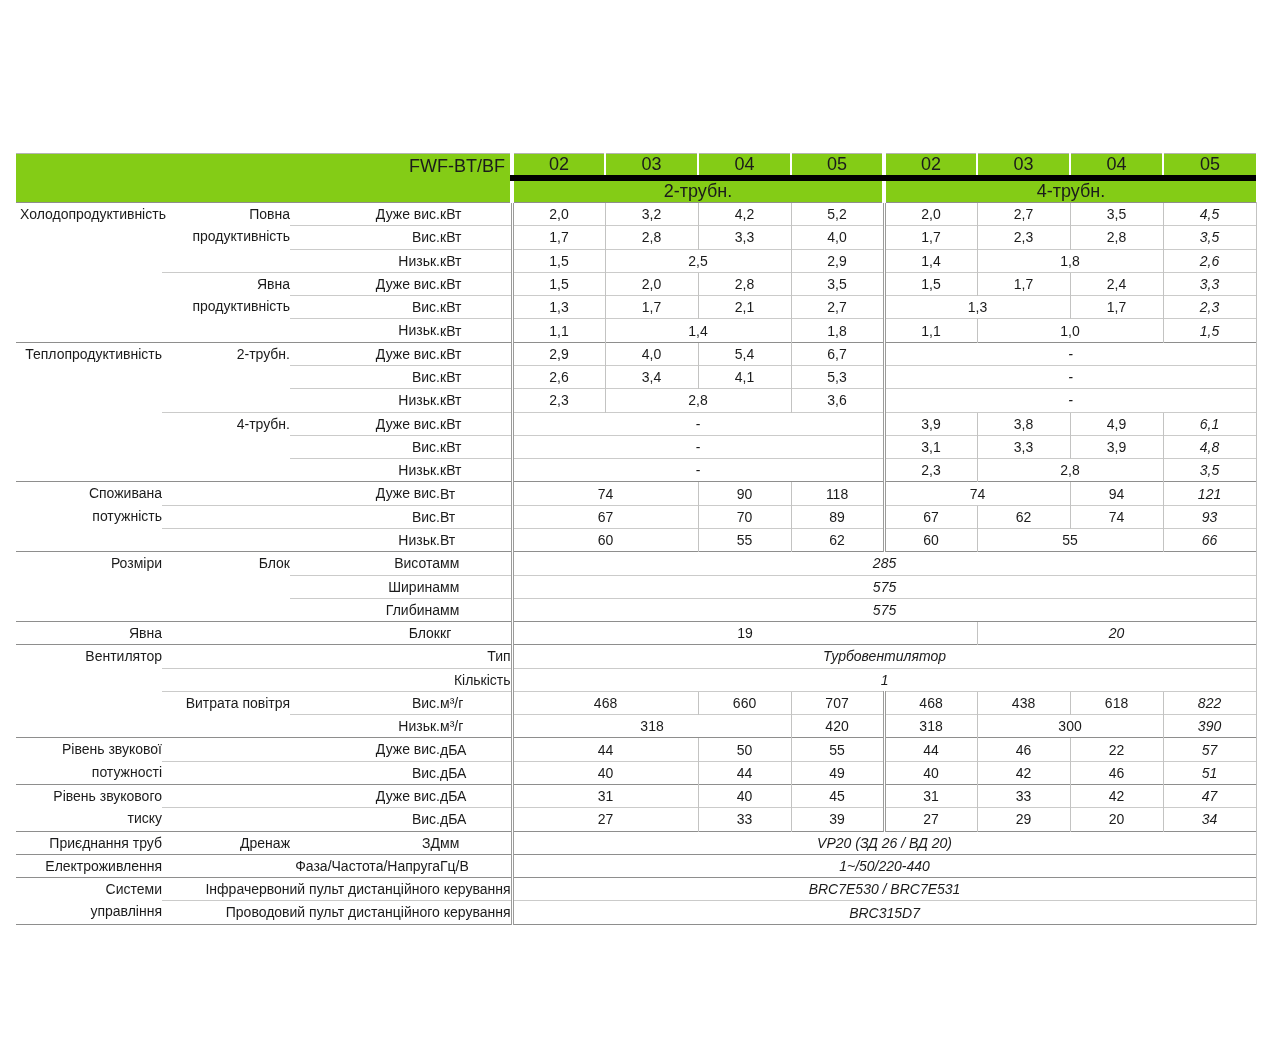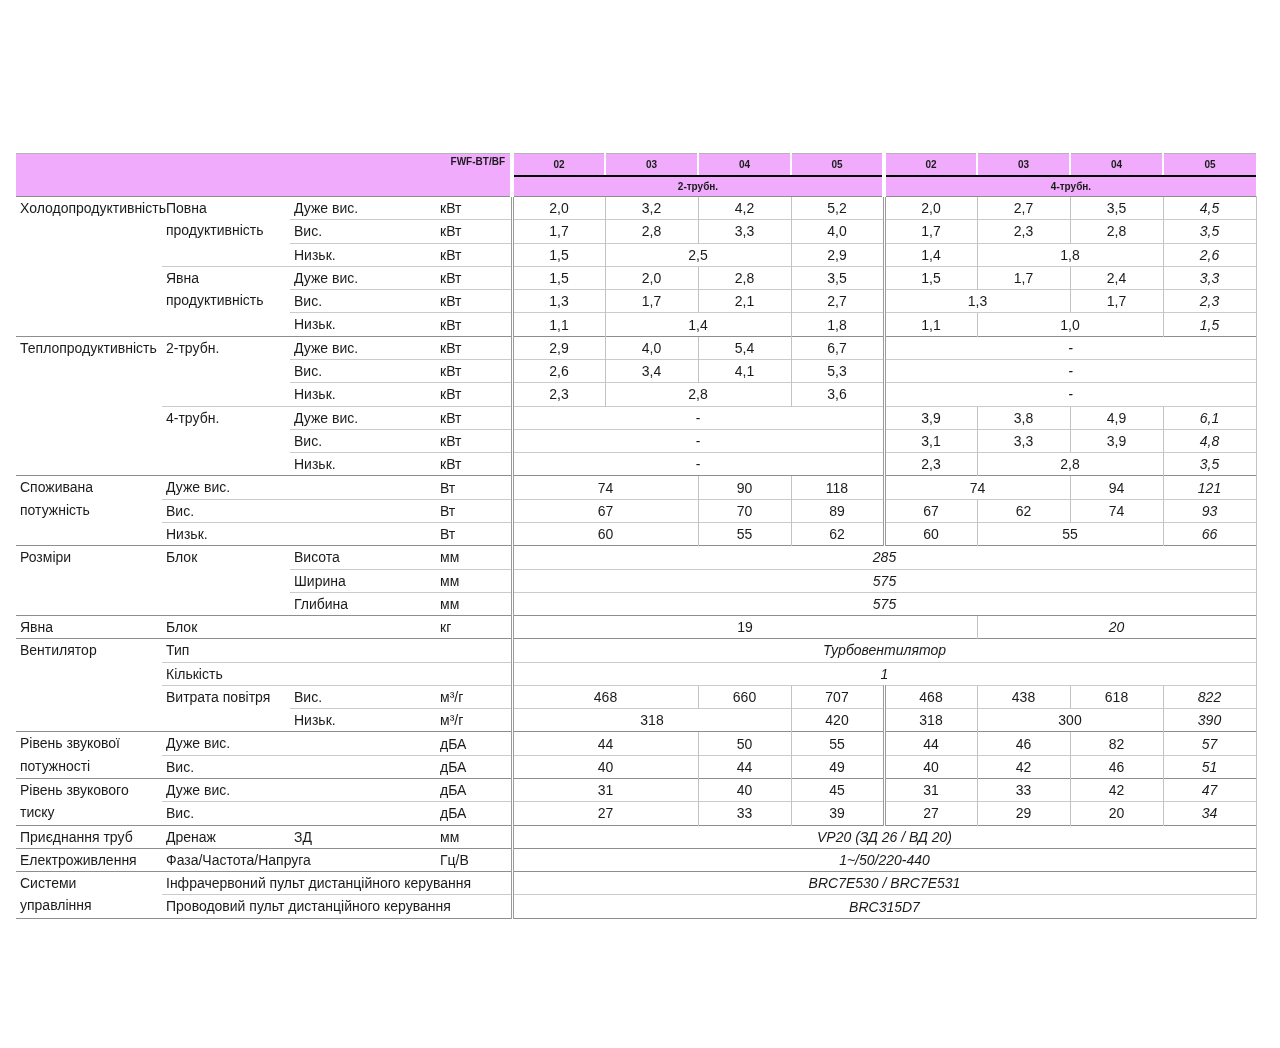--- a/index.html
+++ b/index.html
@@ -3,34 +3,34 @@
 <meta charset="utf-8">
 <style>
   html,body { margin:0; padding:0; background:#ffffff; }
   body { width:1280px; height:1048px; position:relative;
          font-family:"Liberation Sans","DejaVu Sans",sans-serif;
          color:#1b1b1b; }
   .sheet { position:absolute; left:16px; top:153px; }
   table.spec { border-collapse:collapse; table-layout:fixed; width:1240px;
                font-size:14px; border-bottom:1px solid #8e8e8d; }
   
-  thead th { background:#f0abfc; font-weight:bold; font-size:10px;
+  thead th { background:#84cc16; font-weight:normal; font-size:18px;
              border-top:1px solid #b4b4b2; padding:0; }
   thead tr.r1 { height:22px; }
   thead tr.r2 { height:21px; }
   th.model { text-align:right; vertical-align:top; padding:2px 5px 0 0; }
   th.size  { text-align:center; border-left:2px solid #ffffff;
-             border-bottom:2px solid #000000; }
+             border-bottom:6px solid #000000; }
   th.size.gap, th.block.gap { border-left:4px solid #ffffff; }
   th.block { text-align:center; }
   
   tbody tr { height:22.28px; }
   tbody td { border-top:1px solid #cbcbca; padding:0; }
   tbody tr.sect td { border-top:1px solid #8e8e8d; }
-  td.lab  { text-align:left; vertical-align:top; white-space:pre-line;
+  td.lab  { text-align:right; vertical-align:top; white-space:pre-line;
             line-height:22.28px; padding-left:4px; }
   td.unit { text-align:left; padding-right:5px; }
   td.val  { text-align:center; border-left:1px solid #c3c3c2; }
   td.val.bs  { border-left:3px double #9b9b9a; }
   td.val.end { border-right:1px solid #c3c3c2;font-style:italic; }
 </style>
 </head>
 <body>
 
 <div class="sheet">
@@ -284,21 +284,21 @@
         <tr class="sect">
           <td class="lab c1" rowspan="2">Рівень звукової
 потужності</td>
           <td class="lab c2" colspan="2">Дуже вис.</td>
           <td class="unit">дБА</td>
           <td class="val bs" colspan="2">44</td>
           <td class="val">50</td>
           <td class="val">55</td>
           <td class="val bs">44</td>
           <td class="val">46</td>
-          <td class="val">82</td>
+          <td class="val">22</td>
           <td class="val end">57</td>
         </tr>
         <tr>
           <td class="lab c2" colspan="2">Вис.</td>
           <td class="unit">дБА</td>
           <td class="val bs" colspan="2">40</td>
           <td class="val">44</td>
           <td class="val">49</td>
           <td class="val bs">40</td>
           <td class="val">42</td>

